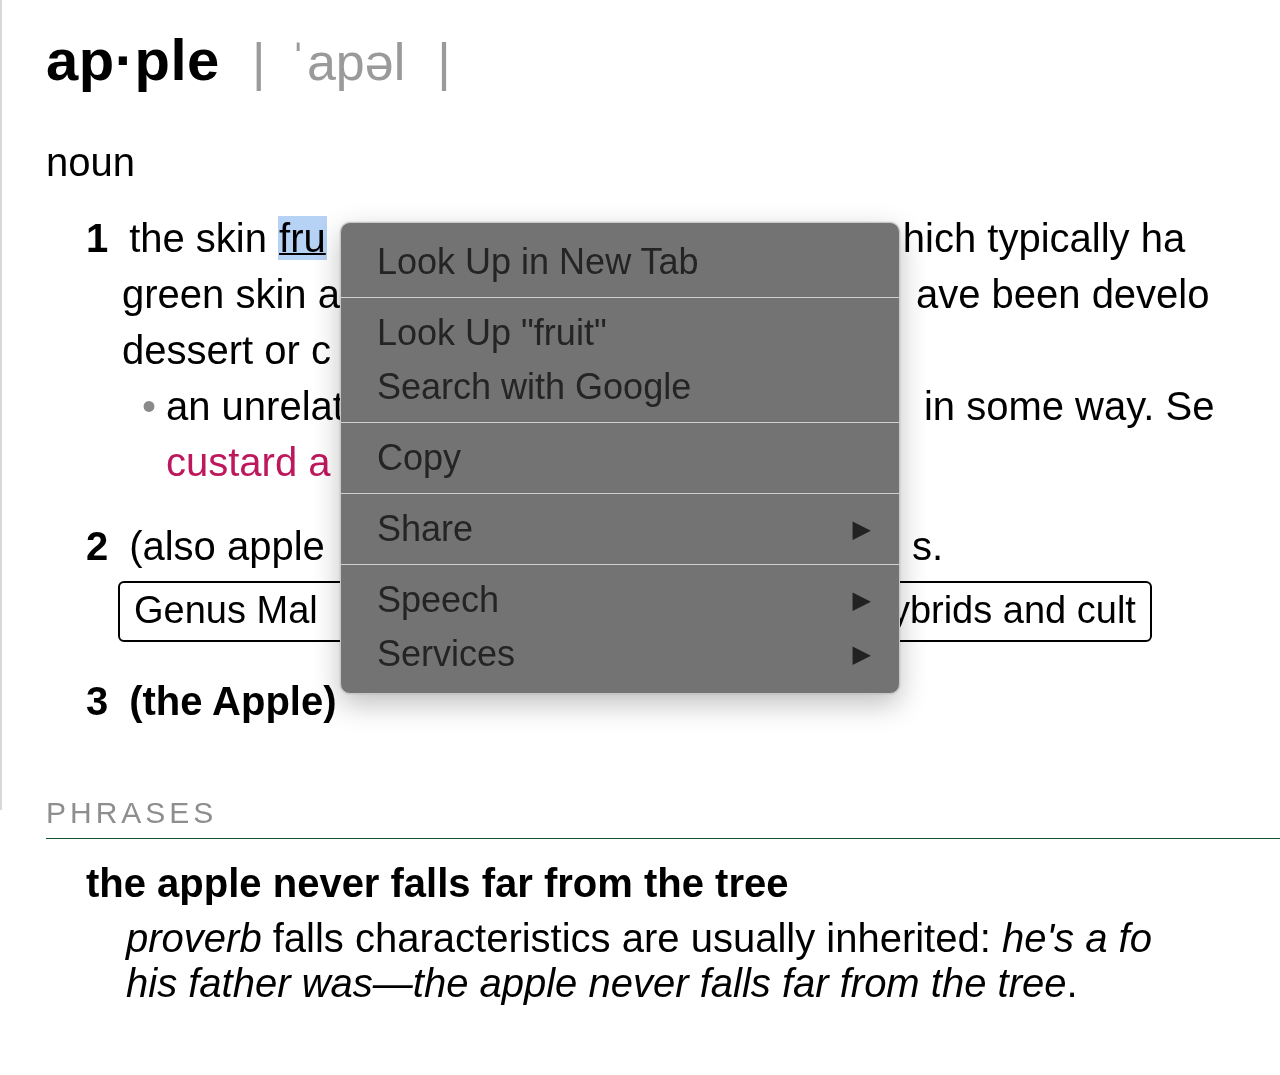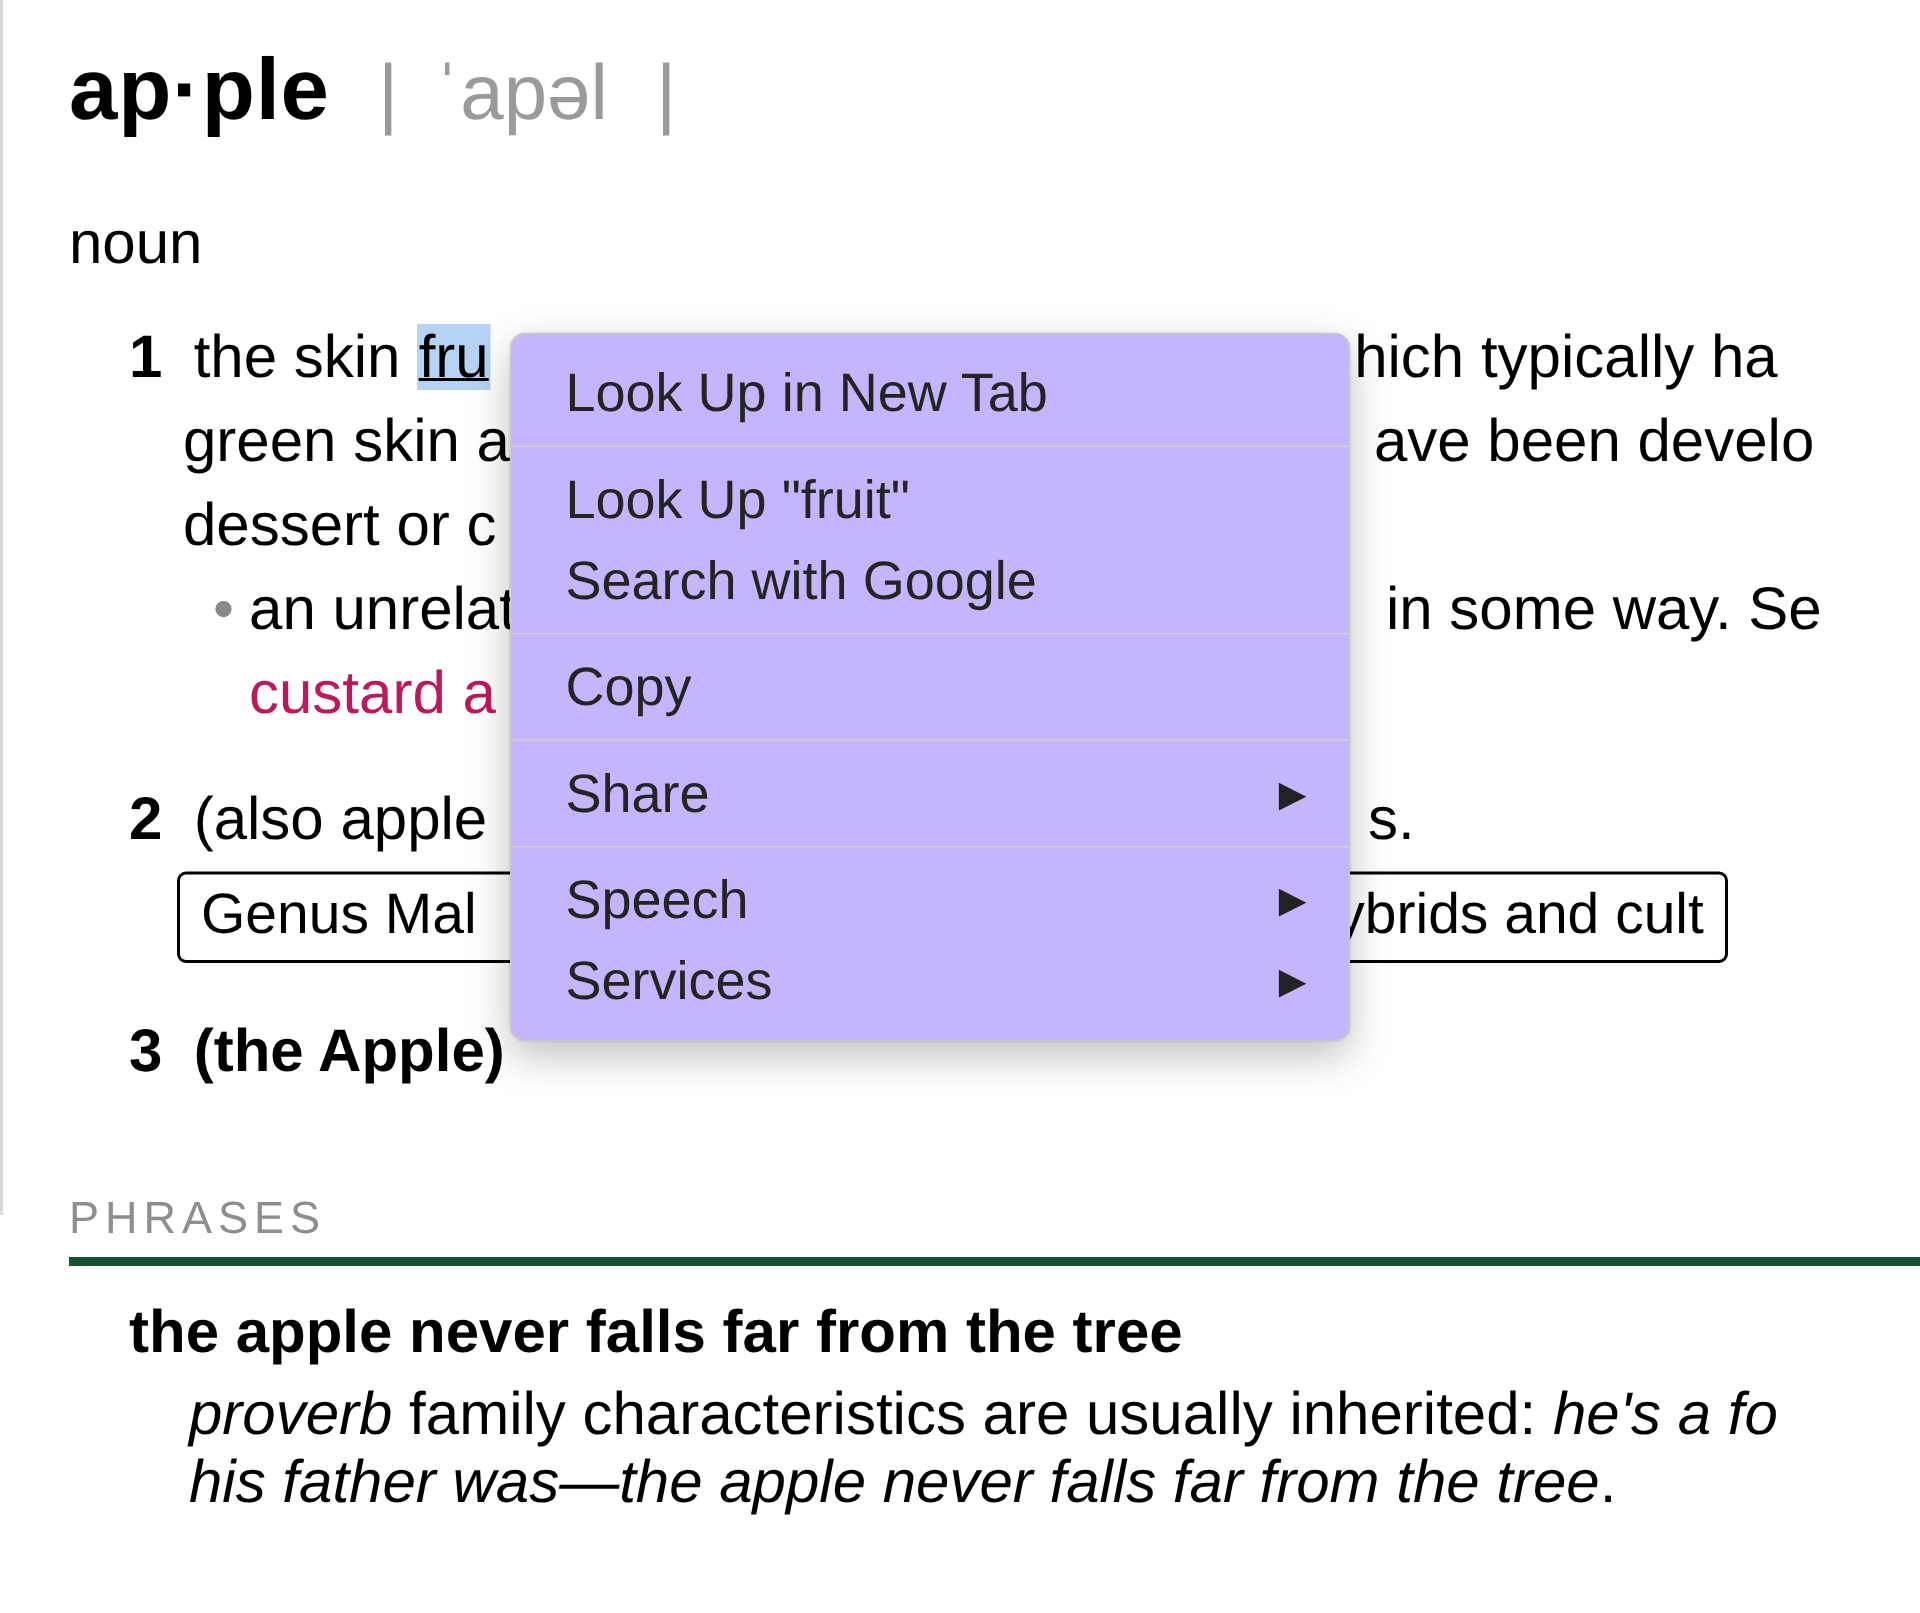--- a/index.html
+++ b/index.html
@@ -93,21 +93,21 @@
     margin-left: 32px;
   }
 
   .section-gap { height: 28px; }
 
   .phrases-hdr {
     font-size: 30px;
     letter-spacing: 4px;
     color: #8e8e8e;
     margin-top: 70px;
-    border-bottom: 6px solid #14532d;
+    border-bottom: 1px solid #14532d;
     padding-bottom: 8px;
     width: 100%;
   }
   .phrase-title {
     font-size: 40px;
     font-weight: 700;
     margin: 22px 0 10px 40px;
   }
   .phrase-body {
     font-size: 40px;
@@ -115,21 +115,21 @@
     white-space: nowrap;
   }
   .italic { font-style: italic; }
 
   
   .ctx-menu {
     position: absolute;
     left: 338px;
     top: 222px;
     width: 558px;
-    background: #c4b5fd;
+    background: #737373;
     border: 1px solid #c8c8c8;
     border-radius: 10px;
     box-shadow: 0 10px 28px rgba(0,0,0,0.25), 0 0 0 1px rgba(0,0,0,0.05);
     padding: 8px 0;
     font-size: 36px;
     color: #242424;
   }
   .ctx-group {
     padding: 4px 0;
   }
@@ -198,21 +198,21 @@
 
     <div class="def-row">
       <span class="def-num bold3">3</span>
       <span class="sense-bold">(the Apple)</span>
     </div>
   </div>
 
   <div class="phrases-hdr">PHRASES</div>
   <div class="phrase-title">the apple never falls far from the tree</div>
   <div class="phrase-body">
-    <span class="italic">proverb</span><span> family characteristics are usually inherited: </span><span class="italic">he's a fo</span>
+    <span class="italic">proverb</span><span> falls characteristics are usually inherited: </span><span class="italic">he's a fo</span>
   </div>
   <div class="phrase-body">
     <span class="italic">his father was—the apple never falls far from the tree</span><span>.</span>
   </div>
 
   <div class="ctx-menu">
     <div class="ctx-group">
       <div class="ctx-item">
         <span>Look Up in New Tab</span>
       </div>

